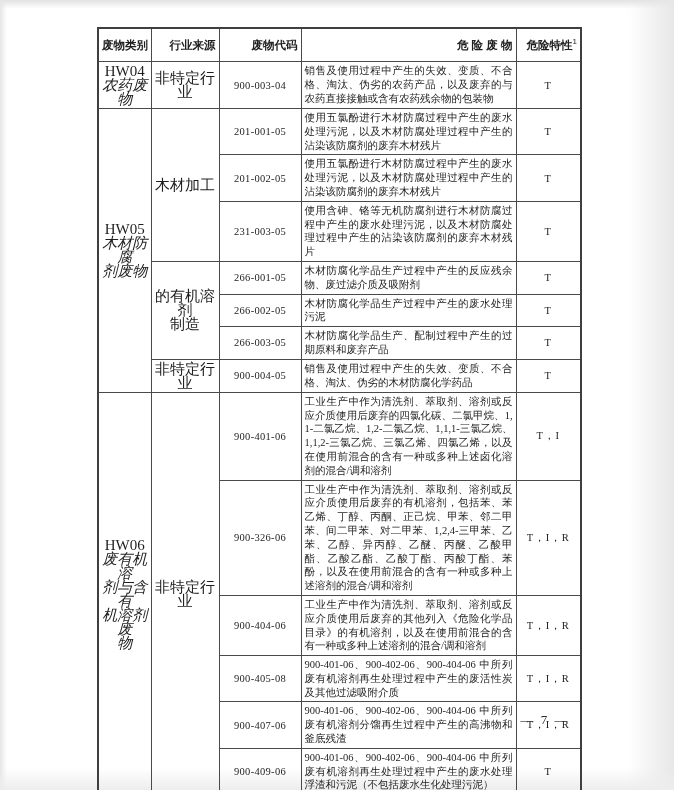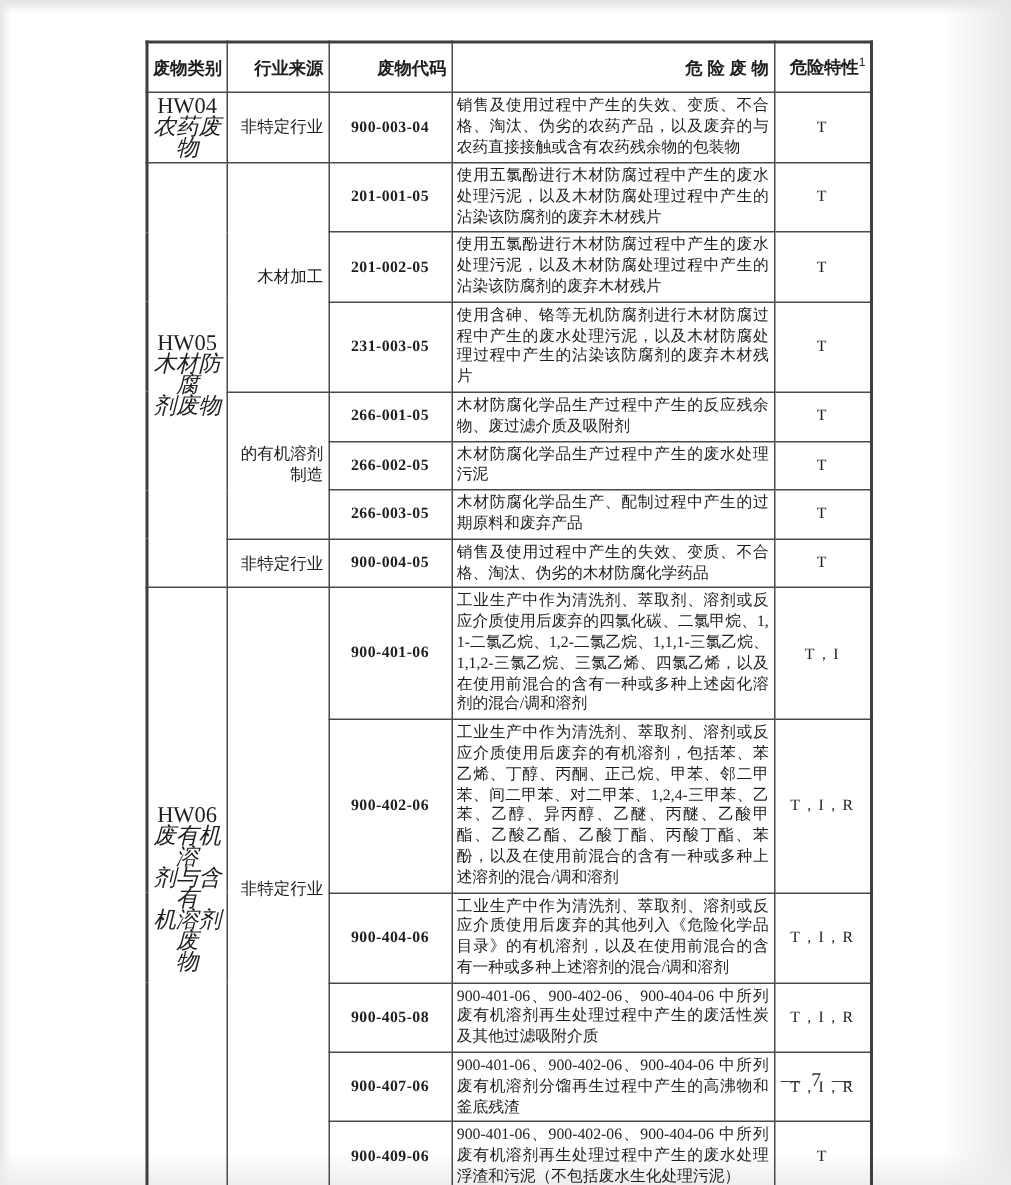--- a/index.html
+++ b/index.html
@@ -30,24 +30,24 @@
     font-family:"Liberation Sans", sans-serif;
     font-weight:bold;font-size:11.5px;text-align:right;
     height:28px;white-space:nowrap;
   }
   th sup{font-size:8px;font-weight:normal;}
   td.cat{
     text-align:center;font-size:15px;line-height:14px;
   }
   td.cat .cat-name{white-space:pre-line;display:block;font-style:italic;}
   td.ind{
-    text-align:right;font-size:11px;line-height:14px;white-space:pre-line;
+    text-align:center;font-size:15px;line-height:14px;white-space:pre-line;
   }
   td.code{
-    text-align:center;font-size:10.5px;letter-spacing:.3px;white-space:nowrap;font-weight:bold;
+    text-align:center;font-size:10.5px;letter-spacing:.3px;white-space:nowrap;
   }
   td.desc{
     font-size:10.5px;line-height:13.8px;text-align:justify;
     word-break:break-all;padding:2px 4px;
   }
   td.haz{
     text-align:center;font-size:10.5px;letter-spacing:1px;white-space:nowrap;
   }
   .page-num{
     position:absolute;left:505px;top:712px;width:80px;
@@ -134,21 +134,21 @@
     <td class="cat" rowspan="6"><span>HW06</span><span class="cat-name">废有机溶
 剂与含有
 机溶剂废
 物</span></td>
     <td class="ind" rowspan="6">非特定行业</td>
     <td class="code">900-401-06</td>
     <td class="desc">工业生产中作为清洗剂、萃取剂、溶剂或反应介质使用后废弃的四氯化碳、二氯甲烷、1,1-二氯乙烷、1,2-二氯乙烷、1,1,1-三氯乙烷、1,1,2-三氯乙烷、三氯乙烯、四氯乙烯，以及在使用前混合的含有一种或多种上述卤化溶剂的混合/调和溶剂</td>
     <td class="haz">T，I</td>
   </tr>
   <tr>
-    <td class="code">900-402-06</td>
+    <td class="code">900-326-06</td>
     <td class="desc">工业生产中作为清洗剂、萃取剂、溶剂或反应介质使用后废弃的有机溶剂，包括苯、苯乙烯、丁醇、丙酮、正己烷、甲苯、邻二甲苯、间二甲苯、对二甲苯、1,2,4-三甲苯、乙苯、乙醇、异丙醇、乙醚、丙醚、乙酸甲酯、乙酸乙酯、乙酸丁酯、丙酸丁酯、苯酚，以及在使用前混合的含有一种或多种上述溶剂的混合/调和溶剂</td>
     <td class="haz">T，I，R</td>
   </tr>
   <tr>
     <td class="code">900-404-06</td>
     <td class="desc">工业生产中作为清洗剂、萃取剂、溶剂或反应介质使用后废弃的其他列入《危险化学品目录》的有机溶剂，以及在使用前混合的含有一种或多种上述溶剂的混合/调和溶剂</td>
     <td class="haz">T，I，R</td>
   </tr>
   <tr>
     <td class="code">900-405-08</td>

